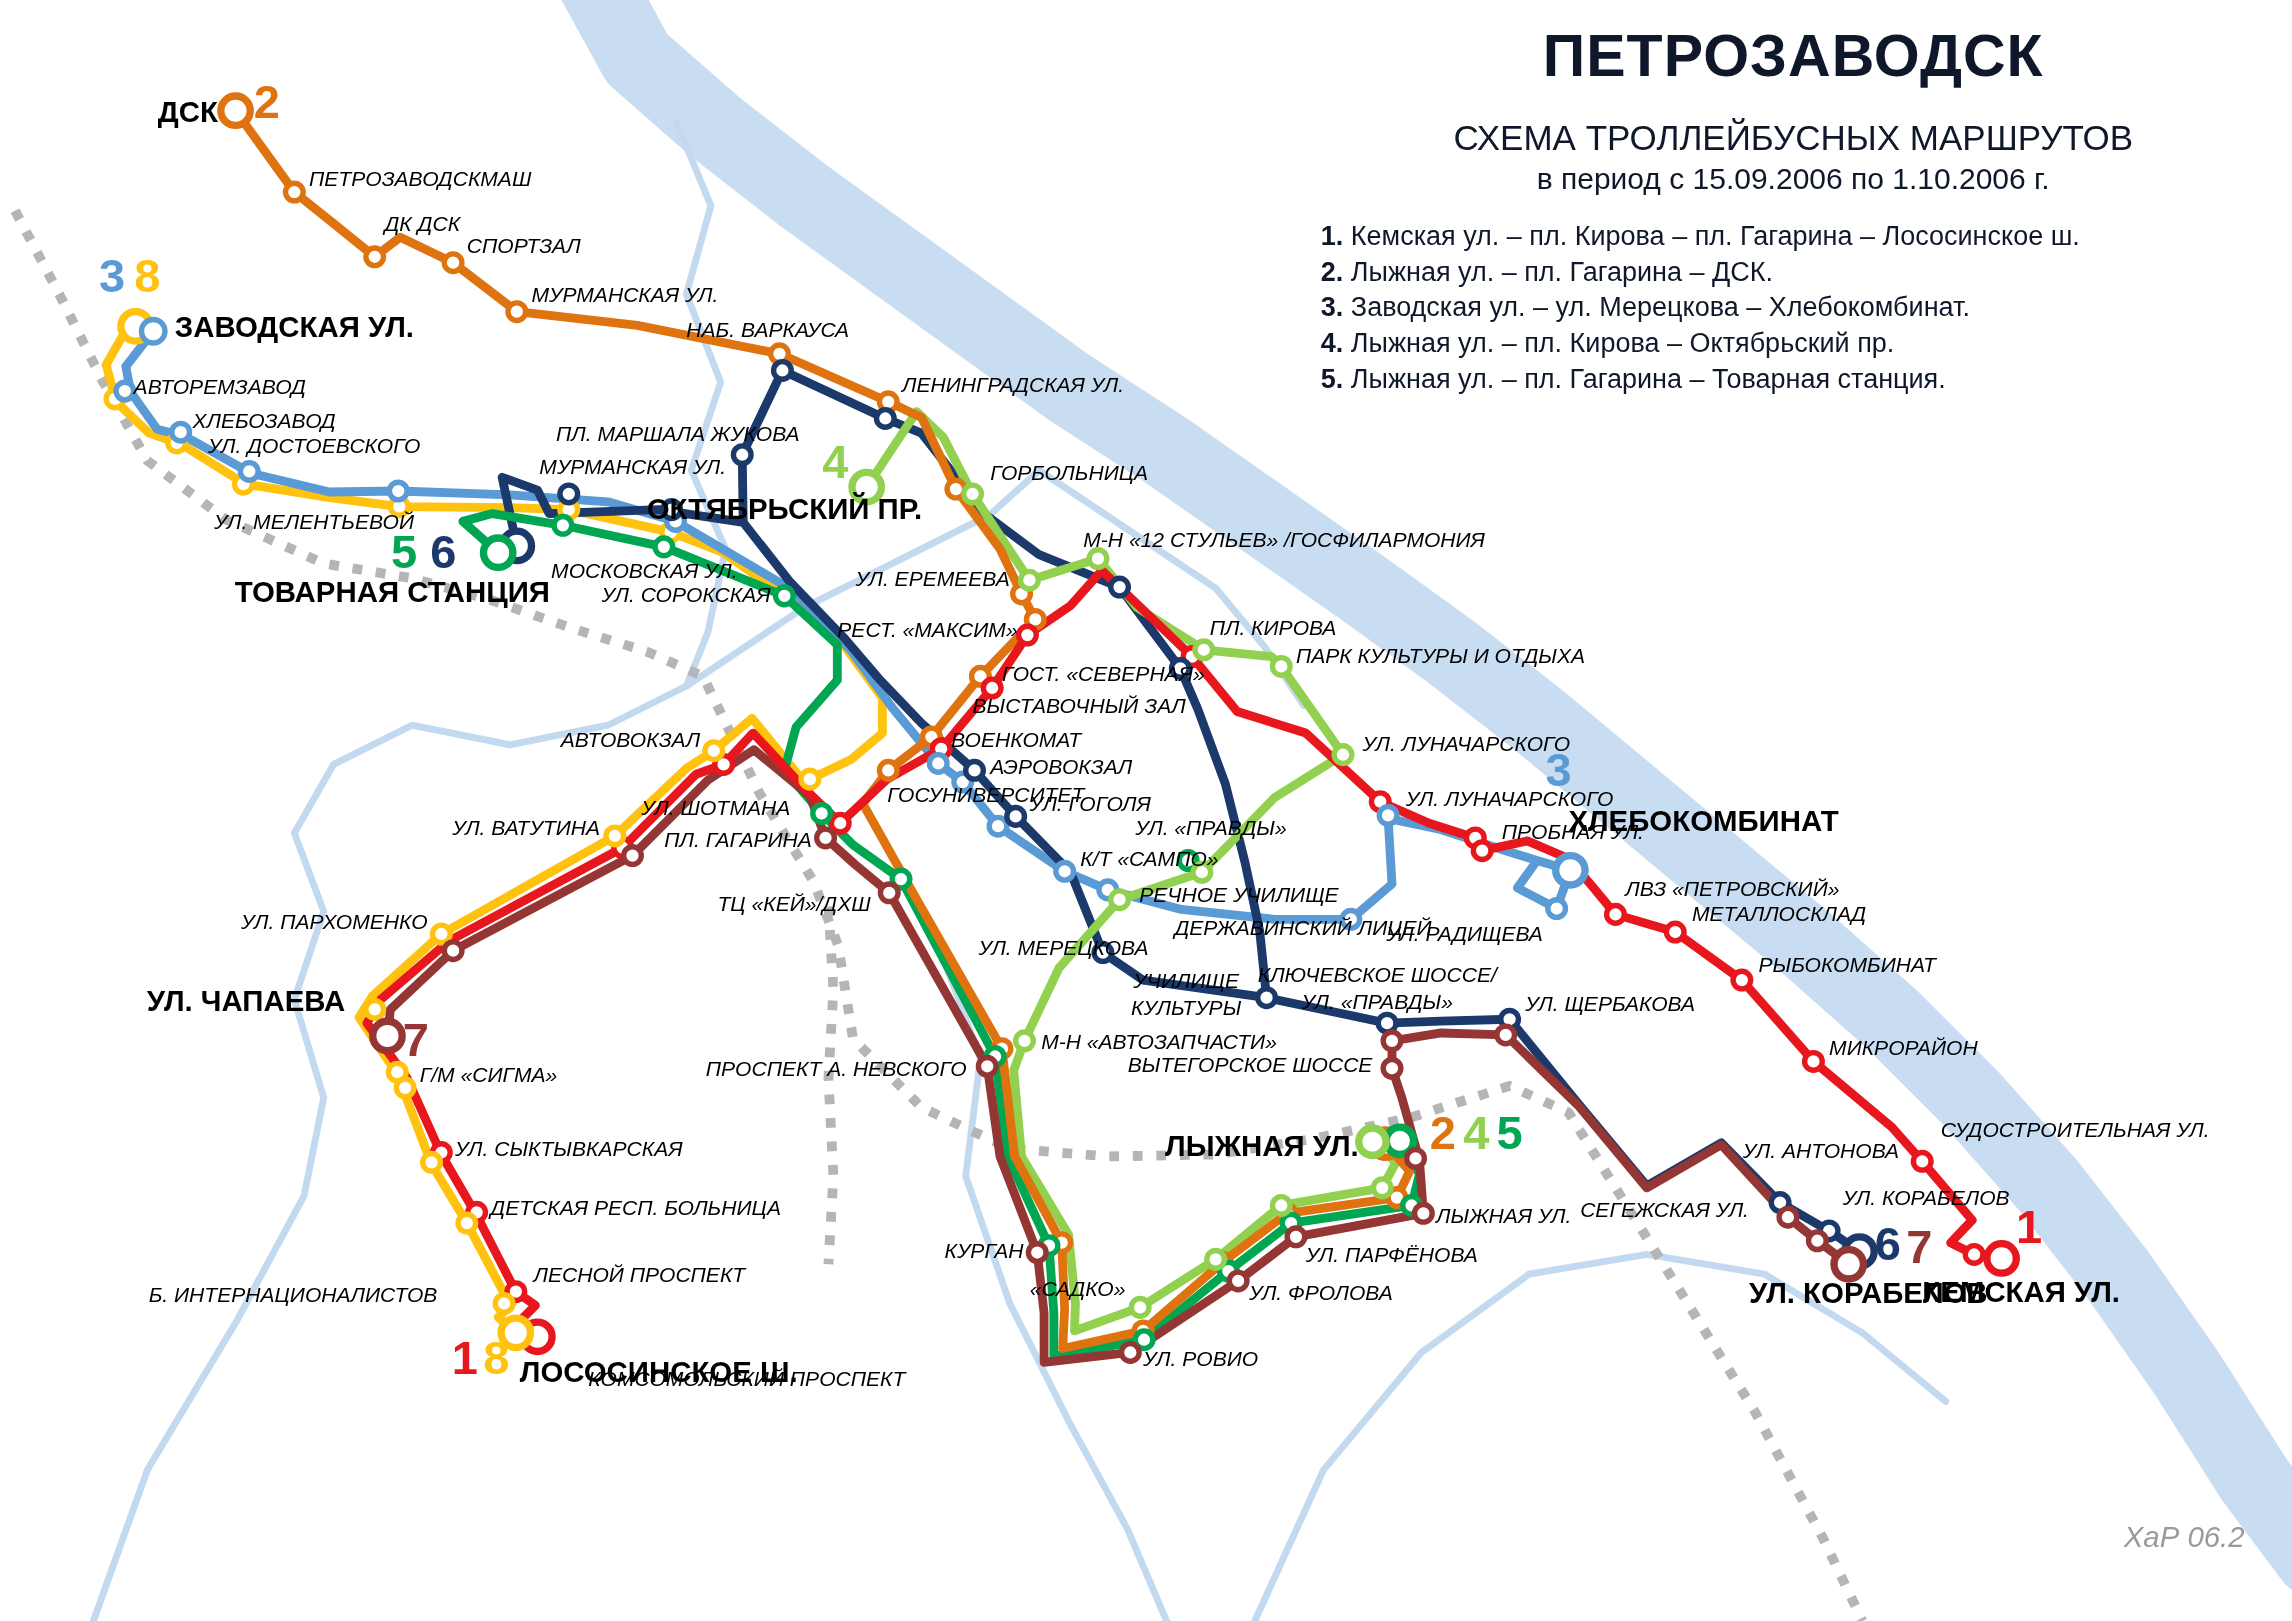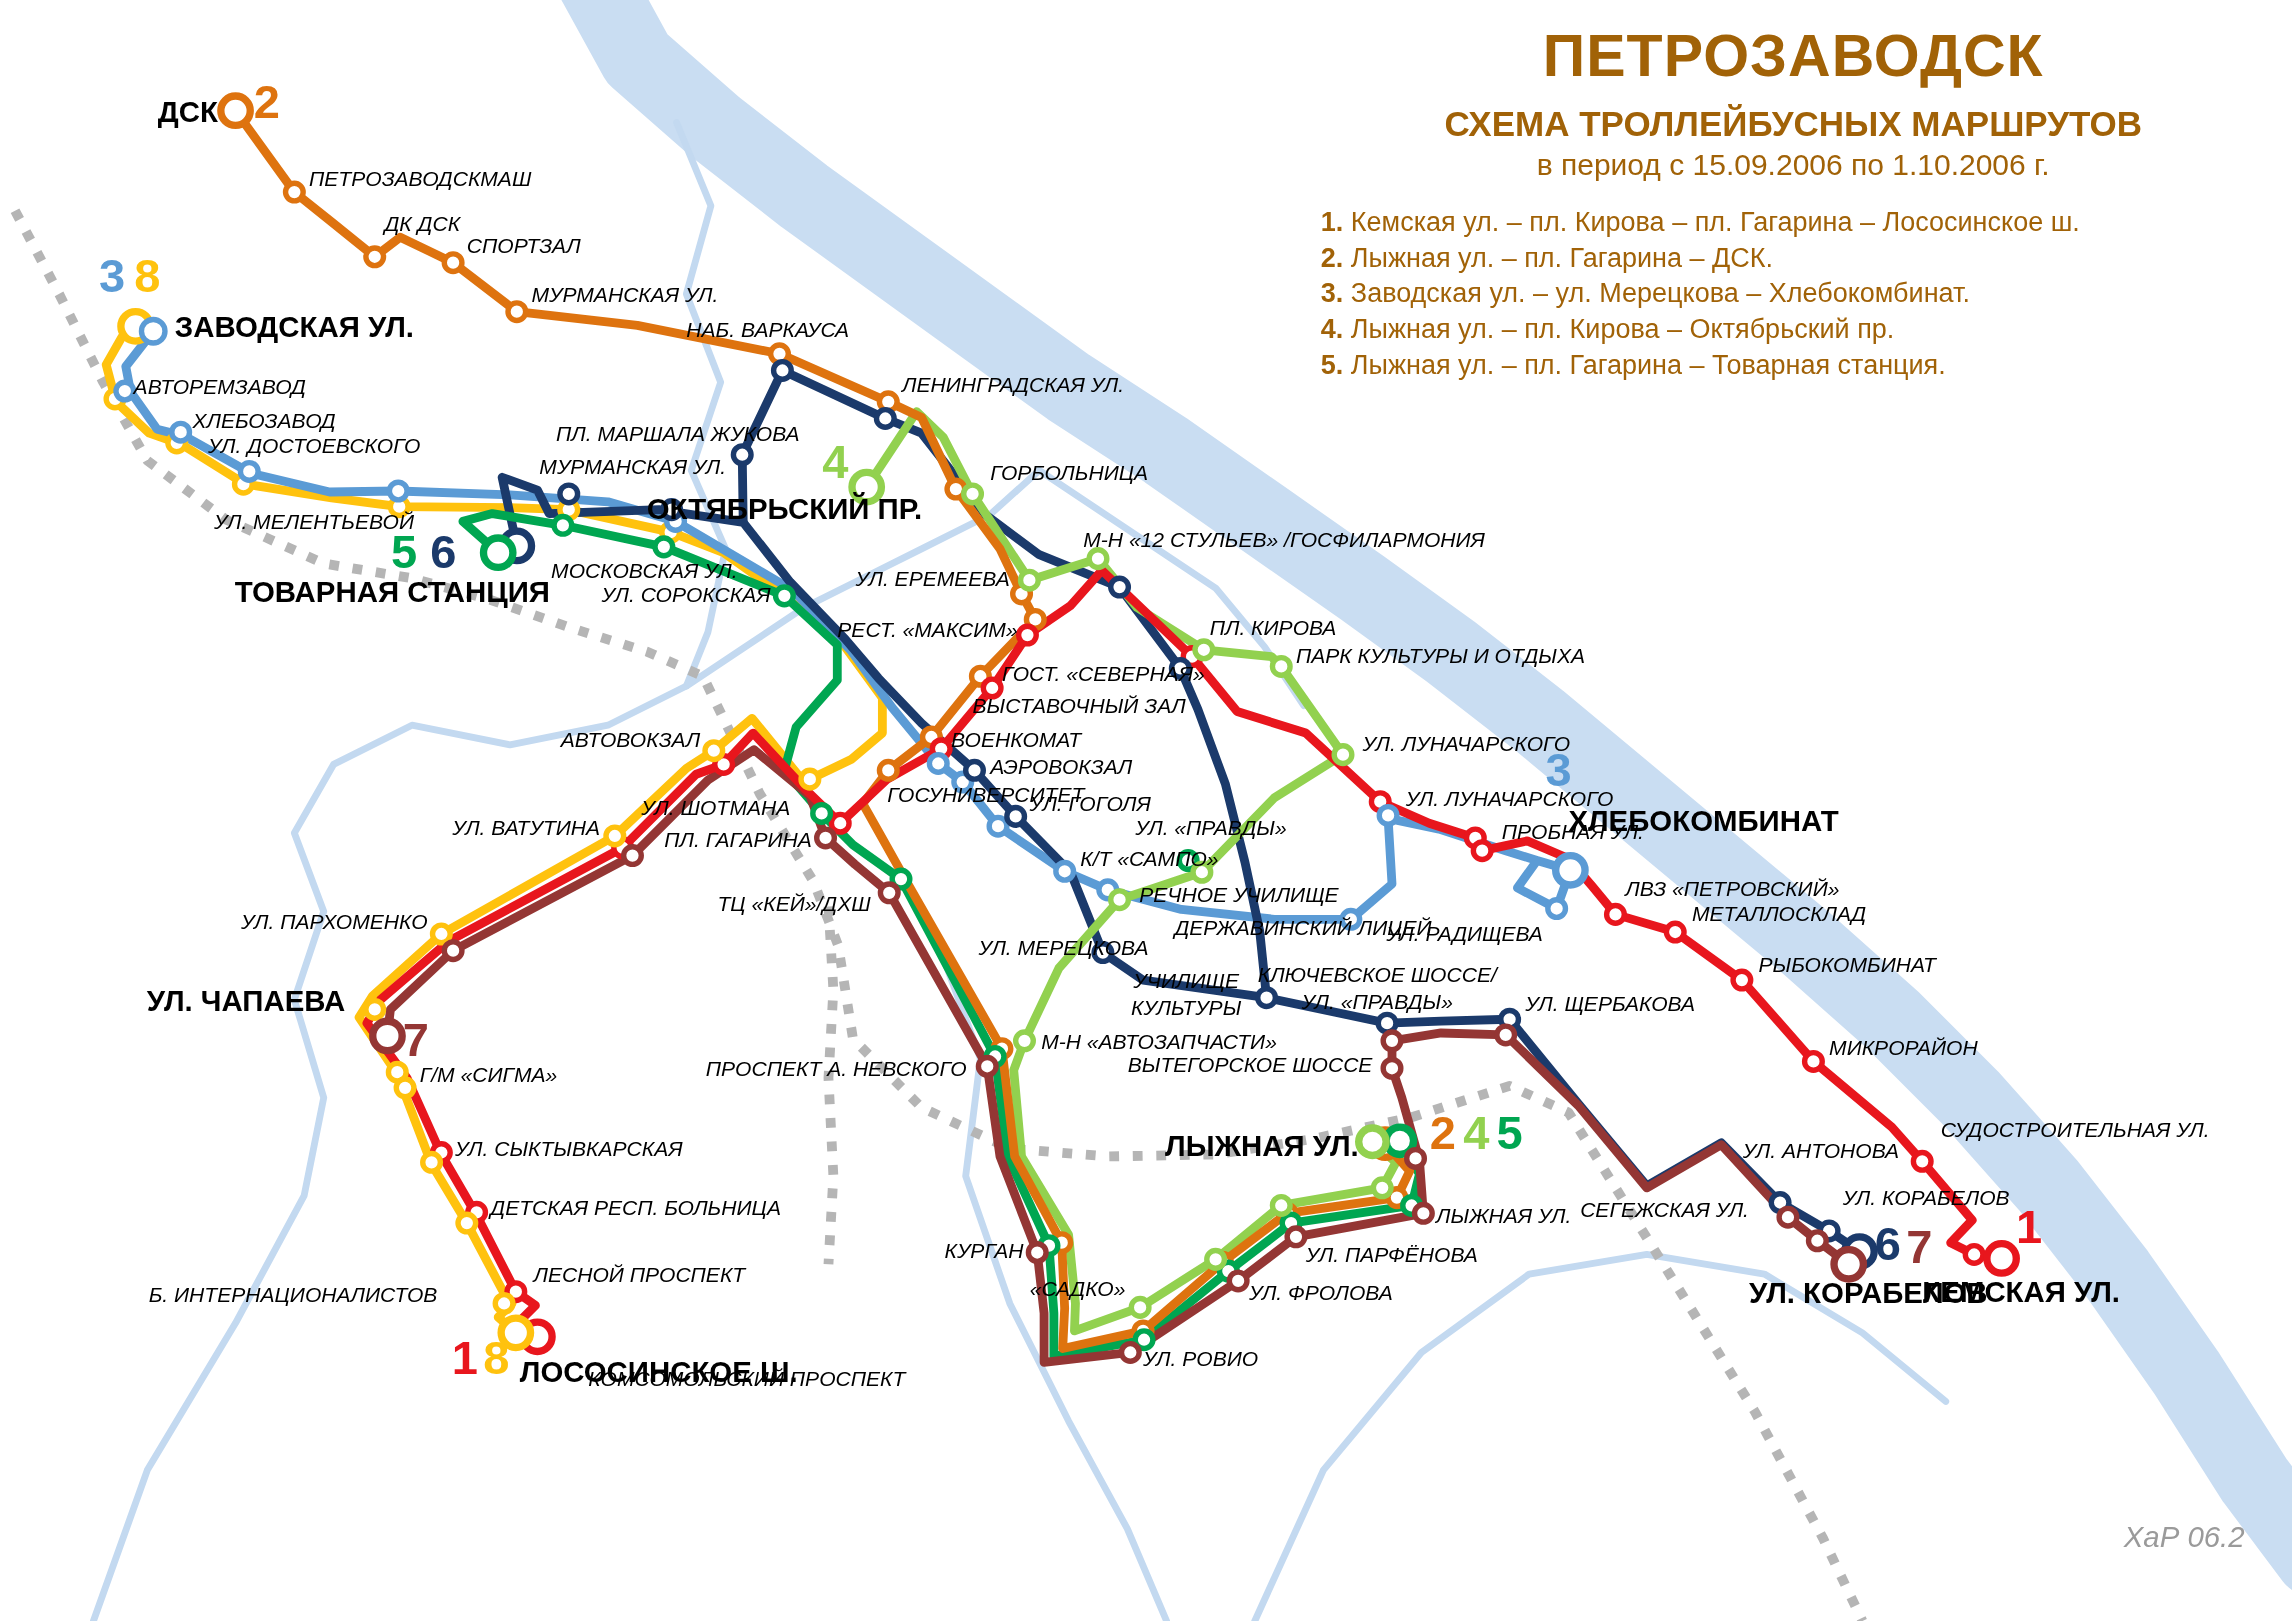--- a/index.html
+++ b/index.html
@@ -1,21 +1,21 @@
 <!DOCTYPE html>
 <html><head>
 <meta charset="utf-8">
 <style>
   html,body{margin:0;padding:0;background:#fff;}
   #page{position:relative;width:2293px;height:1621px;background:#fff;overflow:hidden;
         font-family:"Liberation Sans",sans-serif;}
   #map{position:absolute;left:0;top:0;}
-  #header{position:absolute;right:9.8px;top:21.6px;width:980px;text-align:center;color:#a16207;}
+  #header{position:absolute;right:9.8px;top:21.6px;width:980px;text-align:center;color:#0f172a;}
   #header .title{font-size:59px;font-weight:bold;letter-spacing:1px;}
-  #header .subtitle{font-size:35px;font-weight:bold;margin-top:14px;}
+  #header .subtitle{font-size:35px;font-weight:normal;margin-top:28px;}
   #header .period{font-size:30px;margin-top:4px;}
   #routes-list{margin-top:23px;text-align:left;font-size:27px;line-height:1.33;padding-left:17.6px;}
   #routes-list .rnum{font-weight:bold;}
   .svgtext{user-select:none;}
 </style>
 </head>
 <body>
 <div id="page">
 
 <svg id="map" width="2293" height="1621" viewBox="0 0 2339 1654" xmlns="http://www.w3.org/2000/svg">

